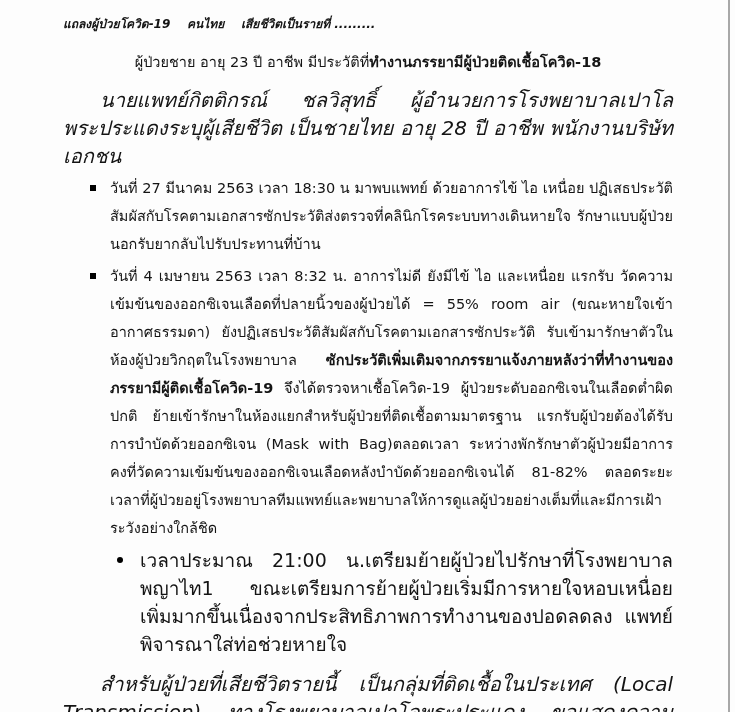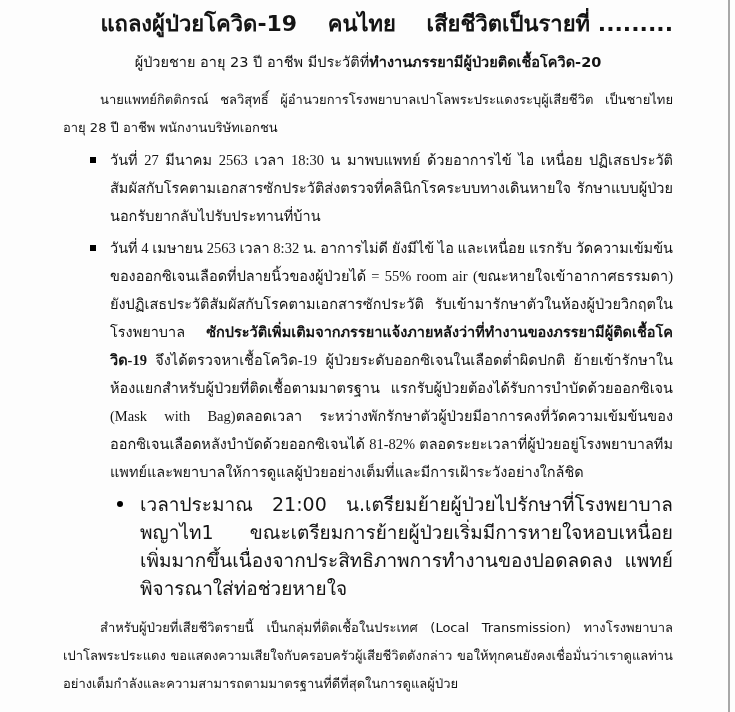--- a/index.html
+++ b/index.html
@@ -19,48 +19,49 @@
     right: 5px;
     width: 2px;
     height: 100%;
     background: #a8a8a8;
   }
   .content {
     padding: 6px 62px 0 63px;
     box-sizing: border-box;
   }
   .doc-title {
-    text-align: right;
+    text-align: left;
     font-weight: bold;
-    font-size: 22px;
+    font-size: 12px;
     line-height: 24px;
     margin-top: 6px;
     white-space: pre-wrap;
+    font-style: italic;
   }
   .doc-subtitle {
     text-align: center;
     font-size: 14.5px;
     line-height: 24px;
     margin-top: 14px;
   }
   .para {
-    font-size: 13px;
+    font-size: 20px;
     line-height: 28px;
     text-align: justify;
     text-indent: 37px;
     margin-top: 12px;
+    font-style: italic;
   }
   .bullet-item {
     position: relative;
     padding-left: 47px;
     font-size: 14.5px;
     line-height: 28px;
     text-align: justify;
     margin-top: 4px;
-    font-family: Liberation Serif, serif;
   }
   .bullet-item .marker-square {
     position: absolute;
     left: 27px;
     top: 11px;
     width: 6px;
     height: 6px;
     background: #000;
   }
   .sub-bullet-item {
@@ -84,21 +85,21 @@
 </style>
 </head>
 <body>
 
 <div class="page">
   <div class="content">
 
     <div class="doc-title">แถลงผู้ป่วยโควิด-19    คนไทย    เสียชีวิตเป็นรายที่ .........</div>
 
     <div class="doc-subtitle">
-      <span>ผู้ป่วยชาย อายุ 23 ปี อาชีพ มีประวัติที่</span><span class="bold-inline">ทำงานภรรยามีผู้ป่วยติดเชื้อโควิด-20</span>
+      <span>ผู้ป่วยชาย อายุ 23 ปี อาชีพ มีประวัติที่</span><span class="bold-inline">ทำงานภรรยามีผู้ป่วยติดเชื้อโควิด-18</span>
     </div>
 
     <div class="para">นายแพทย์กิตติกรณ์ ชลวิสุทธิ์   ผู้อำนวยการโรงพยาบาลเปาโลพระประแดงระบุผู้เสียชีวิต เป็นชายไทย อายุ 28 ปี อาชีพ พนักงานบริษัทเอกชน</div>
 
     <div class="bullets">
 
       <div class="bullet-item">
         <span class="marker-square"></span>
         <span>วันที่ 27 มีนาคม 2563 เวลา 18:30 น มาพบแพทย์  ด้วยอาการไข้ ไอ เหนื่อย ปฏิเสธประวัติสัมผัสกับโรคตามเอกสารซักประวัติส่งตรวจที่คลินิกโรคระบบทางเดินหายใจ รักษาแบบผู้ป่วยนอกรับยากลับไปรับประทานที่บ้าน</span>
       </div>

